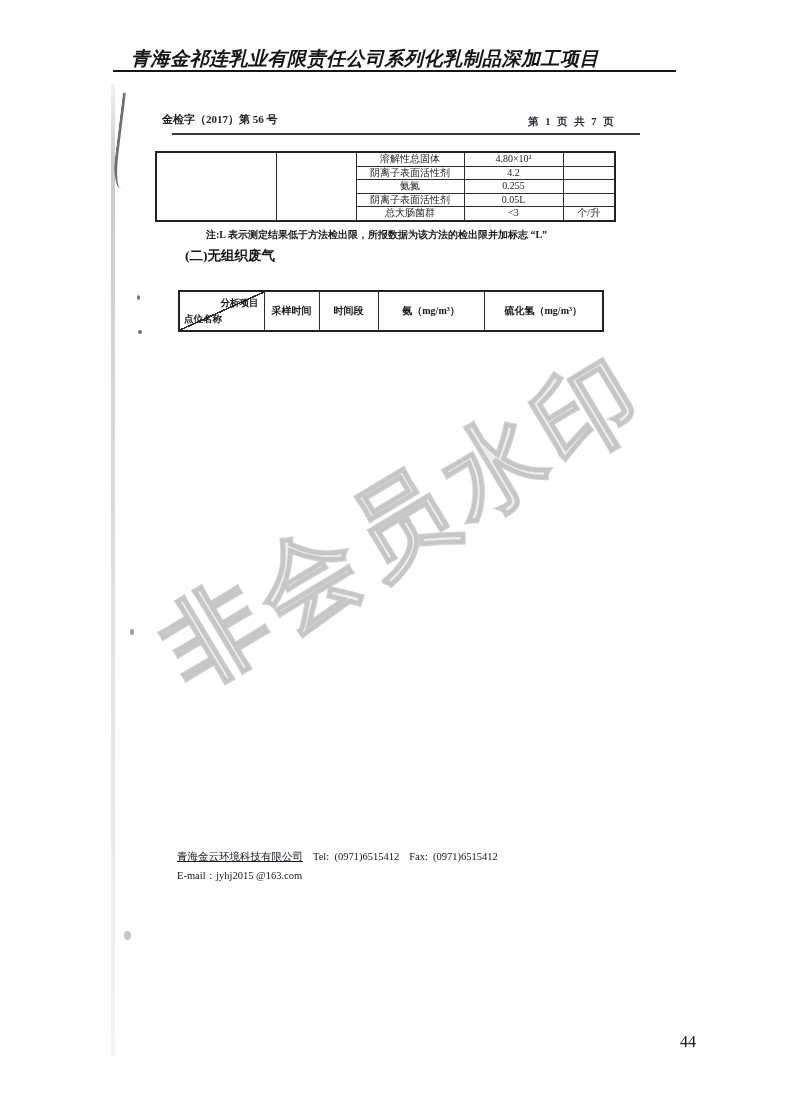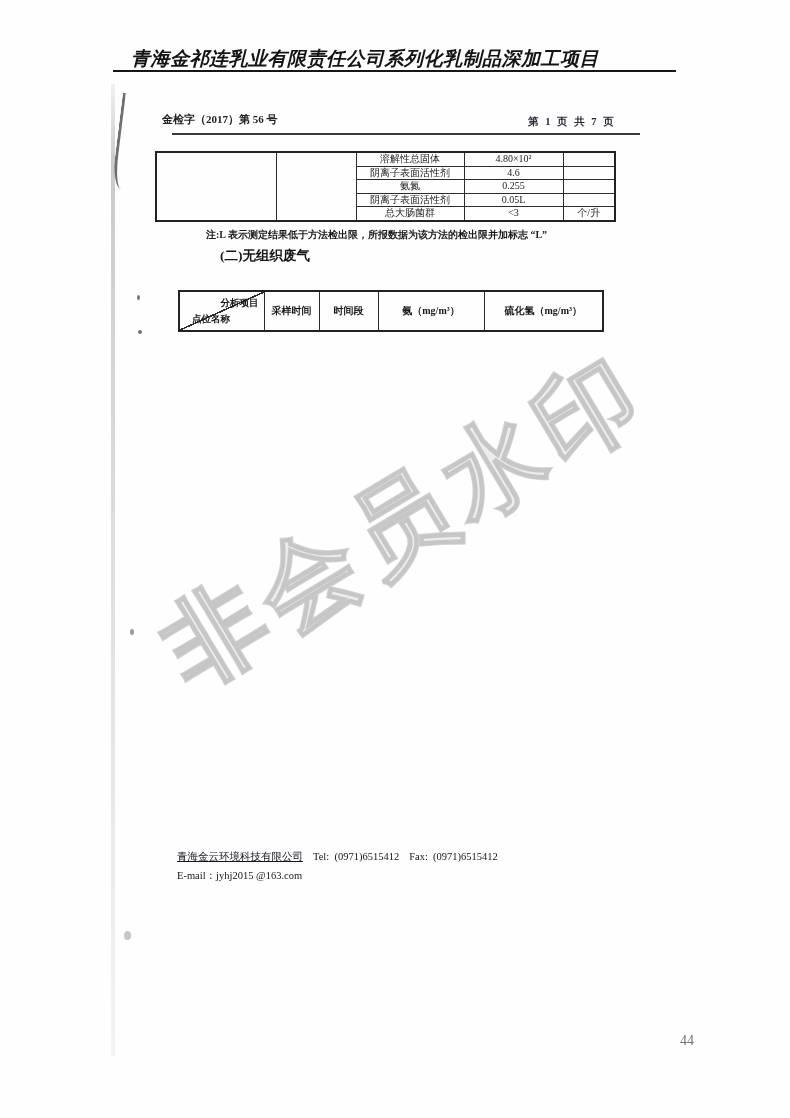--- a/index.html
+++ b/index.html
@@ -56,21 +56,21 @@
   .top-table td.blank-merged { border: 1px solid #2b2b2b; }
 
   .note-line {
     position: absolute; left: 206px; top: 228px; width: 440px;
     font-size: 10px; font-weight: bold; color: #1a1a1a; white-space: nowrap;
   }
 
   
   .section-heading {
     position: absolute; left: 185px; top: 247px;
-    font-size: 13.5px; font-weight: bold; color: #161616; margin-left: 35px;
+    font-size: 13.5px; font-weight: bold; color: #161616;
   }
   .table-caption {
     position: absolute; left: 178px; top: 271px; width: 424px;
     text-align: center; font-size: 11.5px; font-weight: bold; color: #1a1a1a;
   }
 
   
   .gas-table-wrap { position: absolute; left: 178px; top: 290px; }
   .gas-table { width: 424px; border: 2px solid #222; }
   .gas-table thead th {
@@ -86,34 +86,34 @@
         #2b2b2b calc(50% - 0.75px),
         #2b2b2b calc(50% + 0.75px),
         transparent calc(50% + 0.75px));
   }
   .corner-th .corner-top {
     position: absolute; top: 5px; right: 5px;
     font-size: 9.5px; font-weight: bold;
   }
   .corner-th .corner-bottom {
     position: absolute; bottom: 4px; left: 4px;
-    font-size: 9.5px; font-weight: bold; margin-left: 8px;
+    font-size: 9.5px; font-weight: bold;
   }
 
   
   .footer-block {
     position: absolute; left: 177px; top: 850px;
     font-size: 10.5px; color: #15151f; white-space: nowrap;
   }
   .footer-line2 { margin-top: 5px; }
   .company-name { font-weight: normal; text-decoration: underline; }
   .footer-sep { display: inline-block; width: 10px; }
   .page-number {
     position: absolute; left: 680px; top: 1033px;
-    font-size: 14px; color: #737373;
+    font-size: 16px; color: #0f172a;
   }
 
   
   .watermark {
     position: absolute; left: 80px; top: 455px; width: 650px;
     transform: rotate(-31deg); transform-origin: center center;
     text-align: center;
     font-size: 100px; font-weight: bold; letter-spacing: 8px;
     white-space: nowrap;
     color: rgba(128,128,128,0.14);
@@ -172,21 +172,21 @@
       <tbody>
         <tr>
           <td class="blank-merged" rowspan="5"></td>
           <td class="blank-merged" rowspan="5"></td>
           <td>溶解性总固体</td>
           <td>4.80×10²</td>
           <td></td>
         </tr>
         <tr>
           <td>阴离子表面活性剂</td>
-          <td>4.6</td>
+          <td>4.2</td>
           <td></td>
         </tr>
         <tr>
           <td>氨氮</td>
           <td>0.255</td>
           <td></td>
         </tr>
         <tr>
           <td>阴离子表面活性剂</td>
           <td>0.05L</td>

